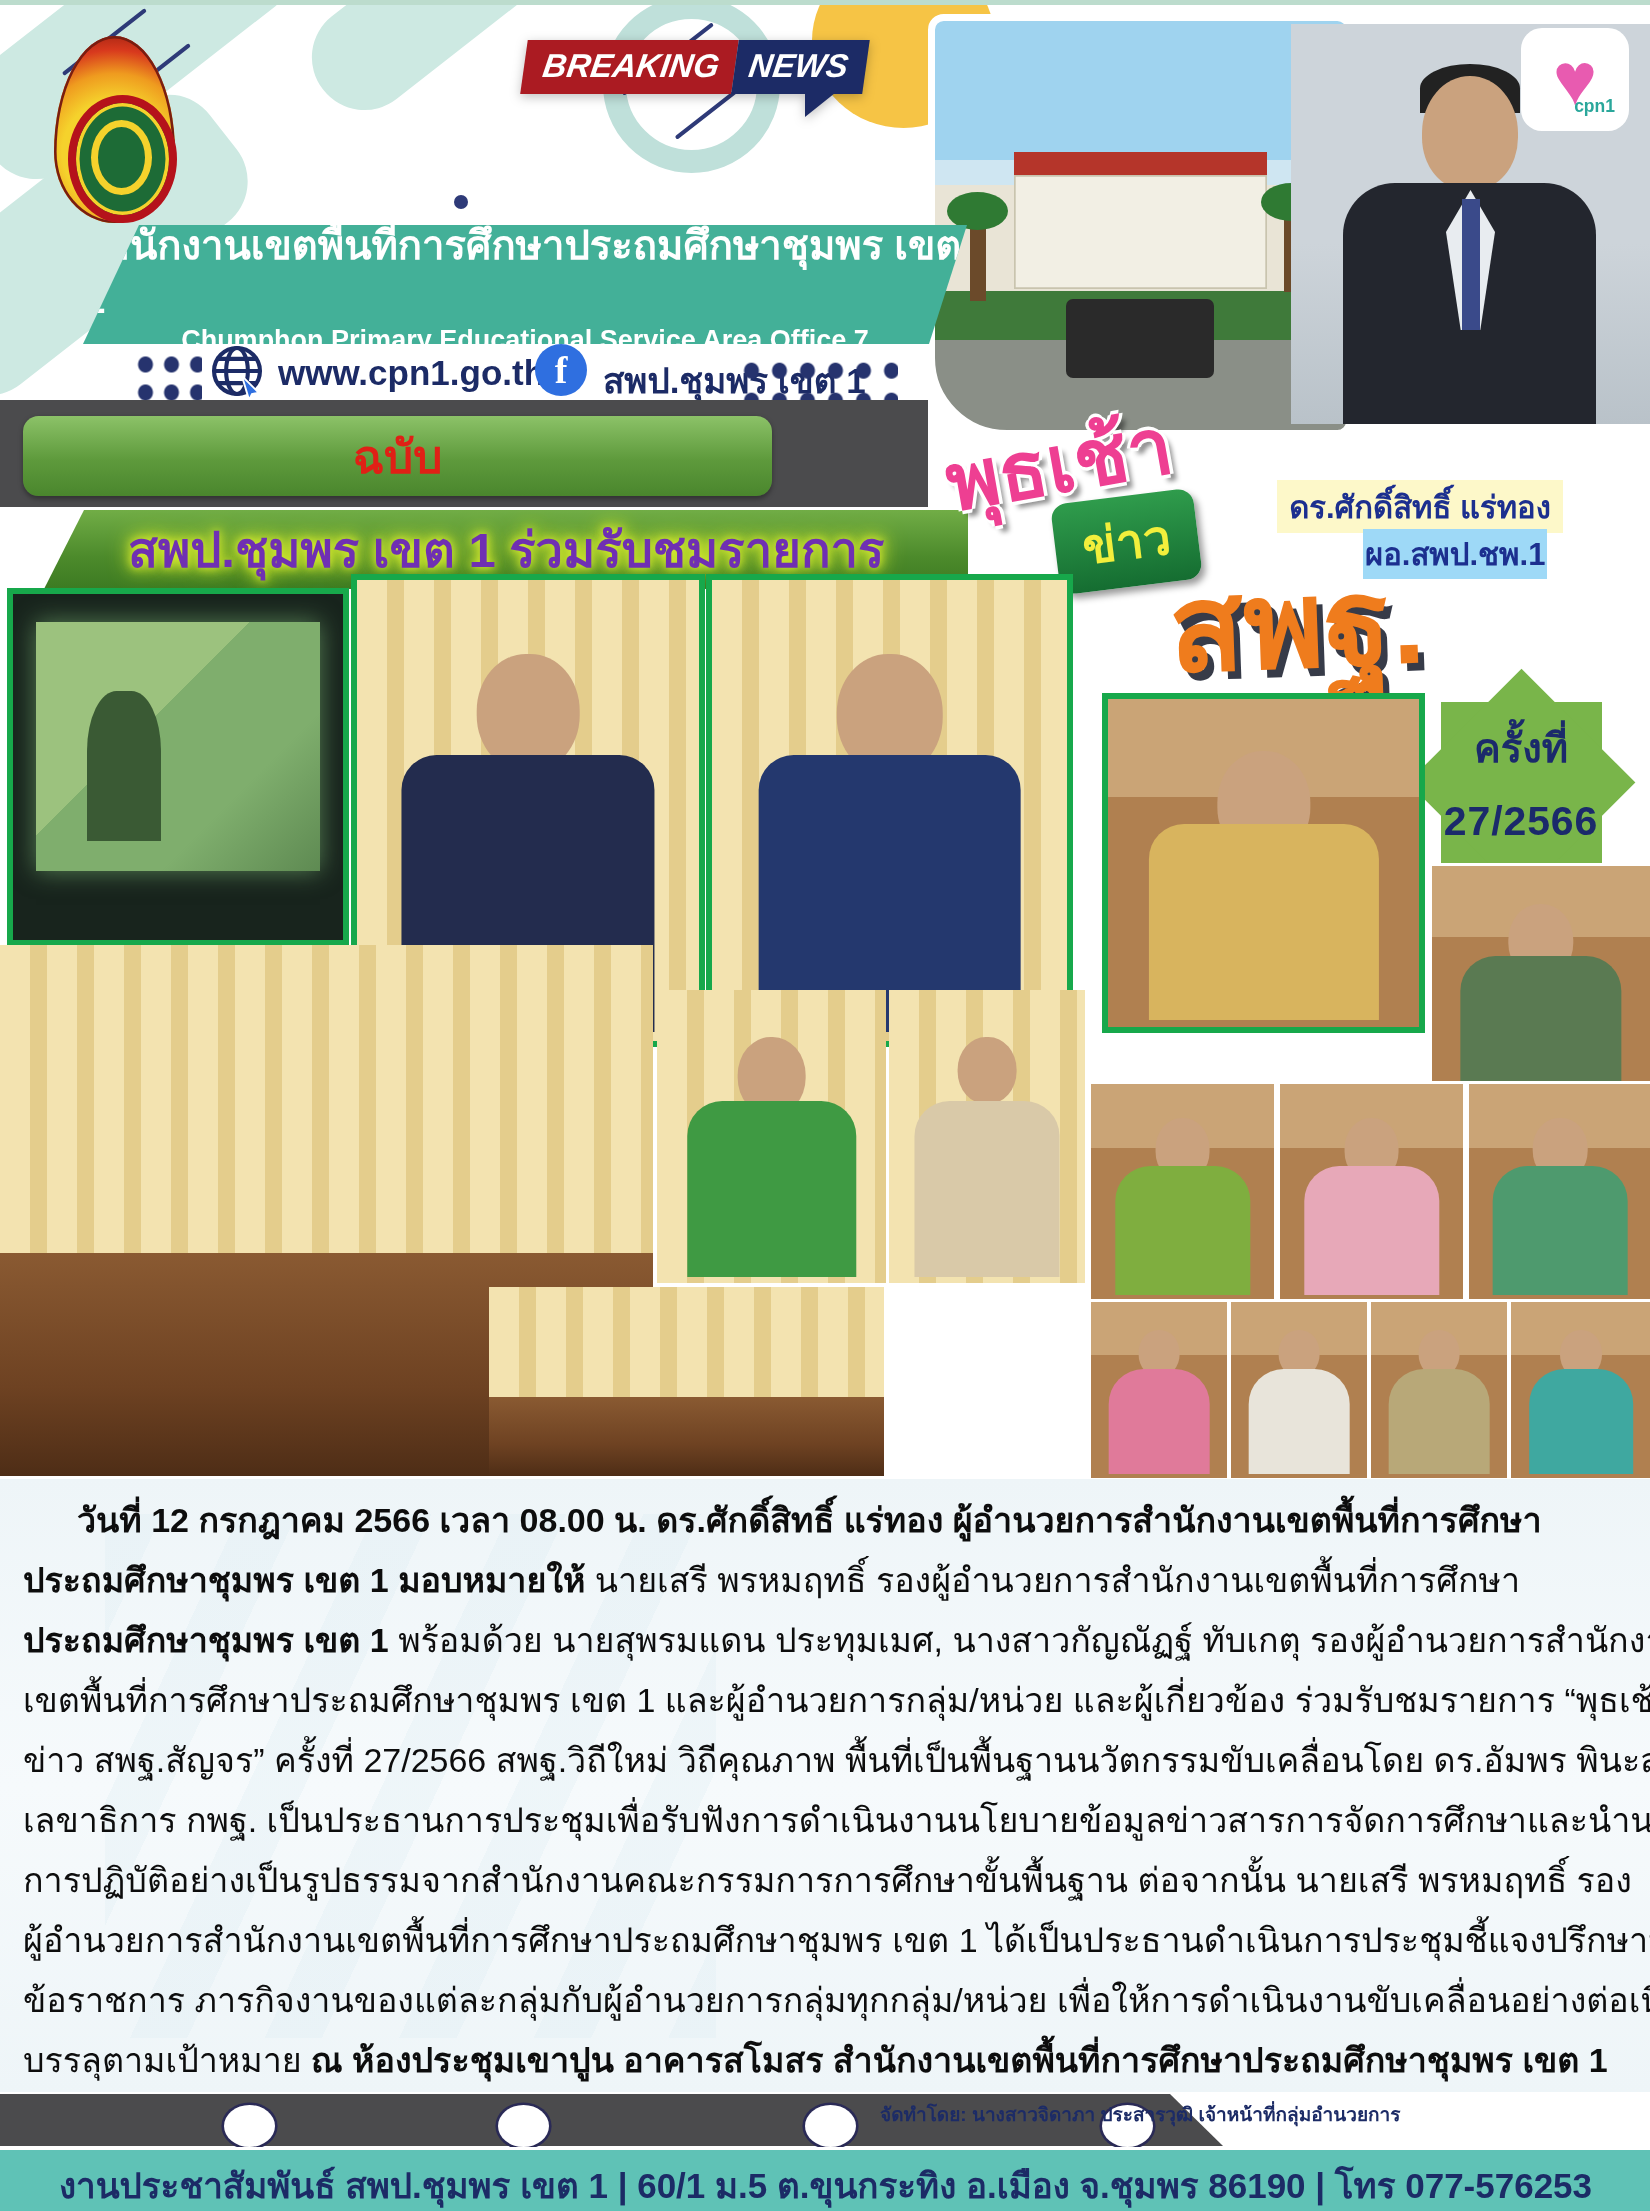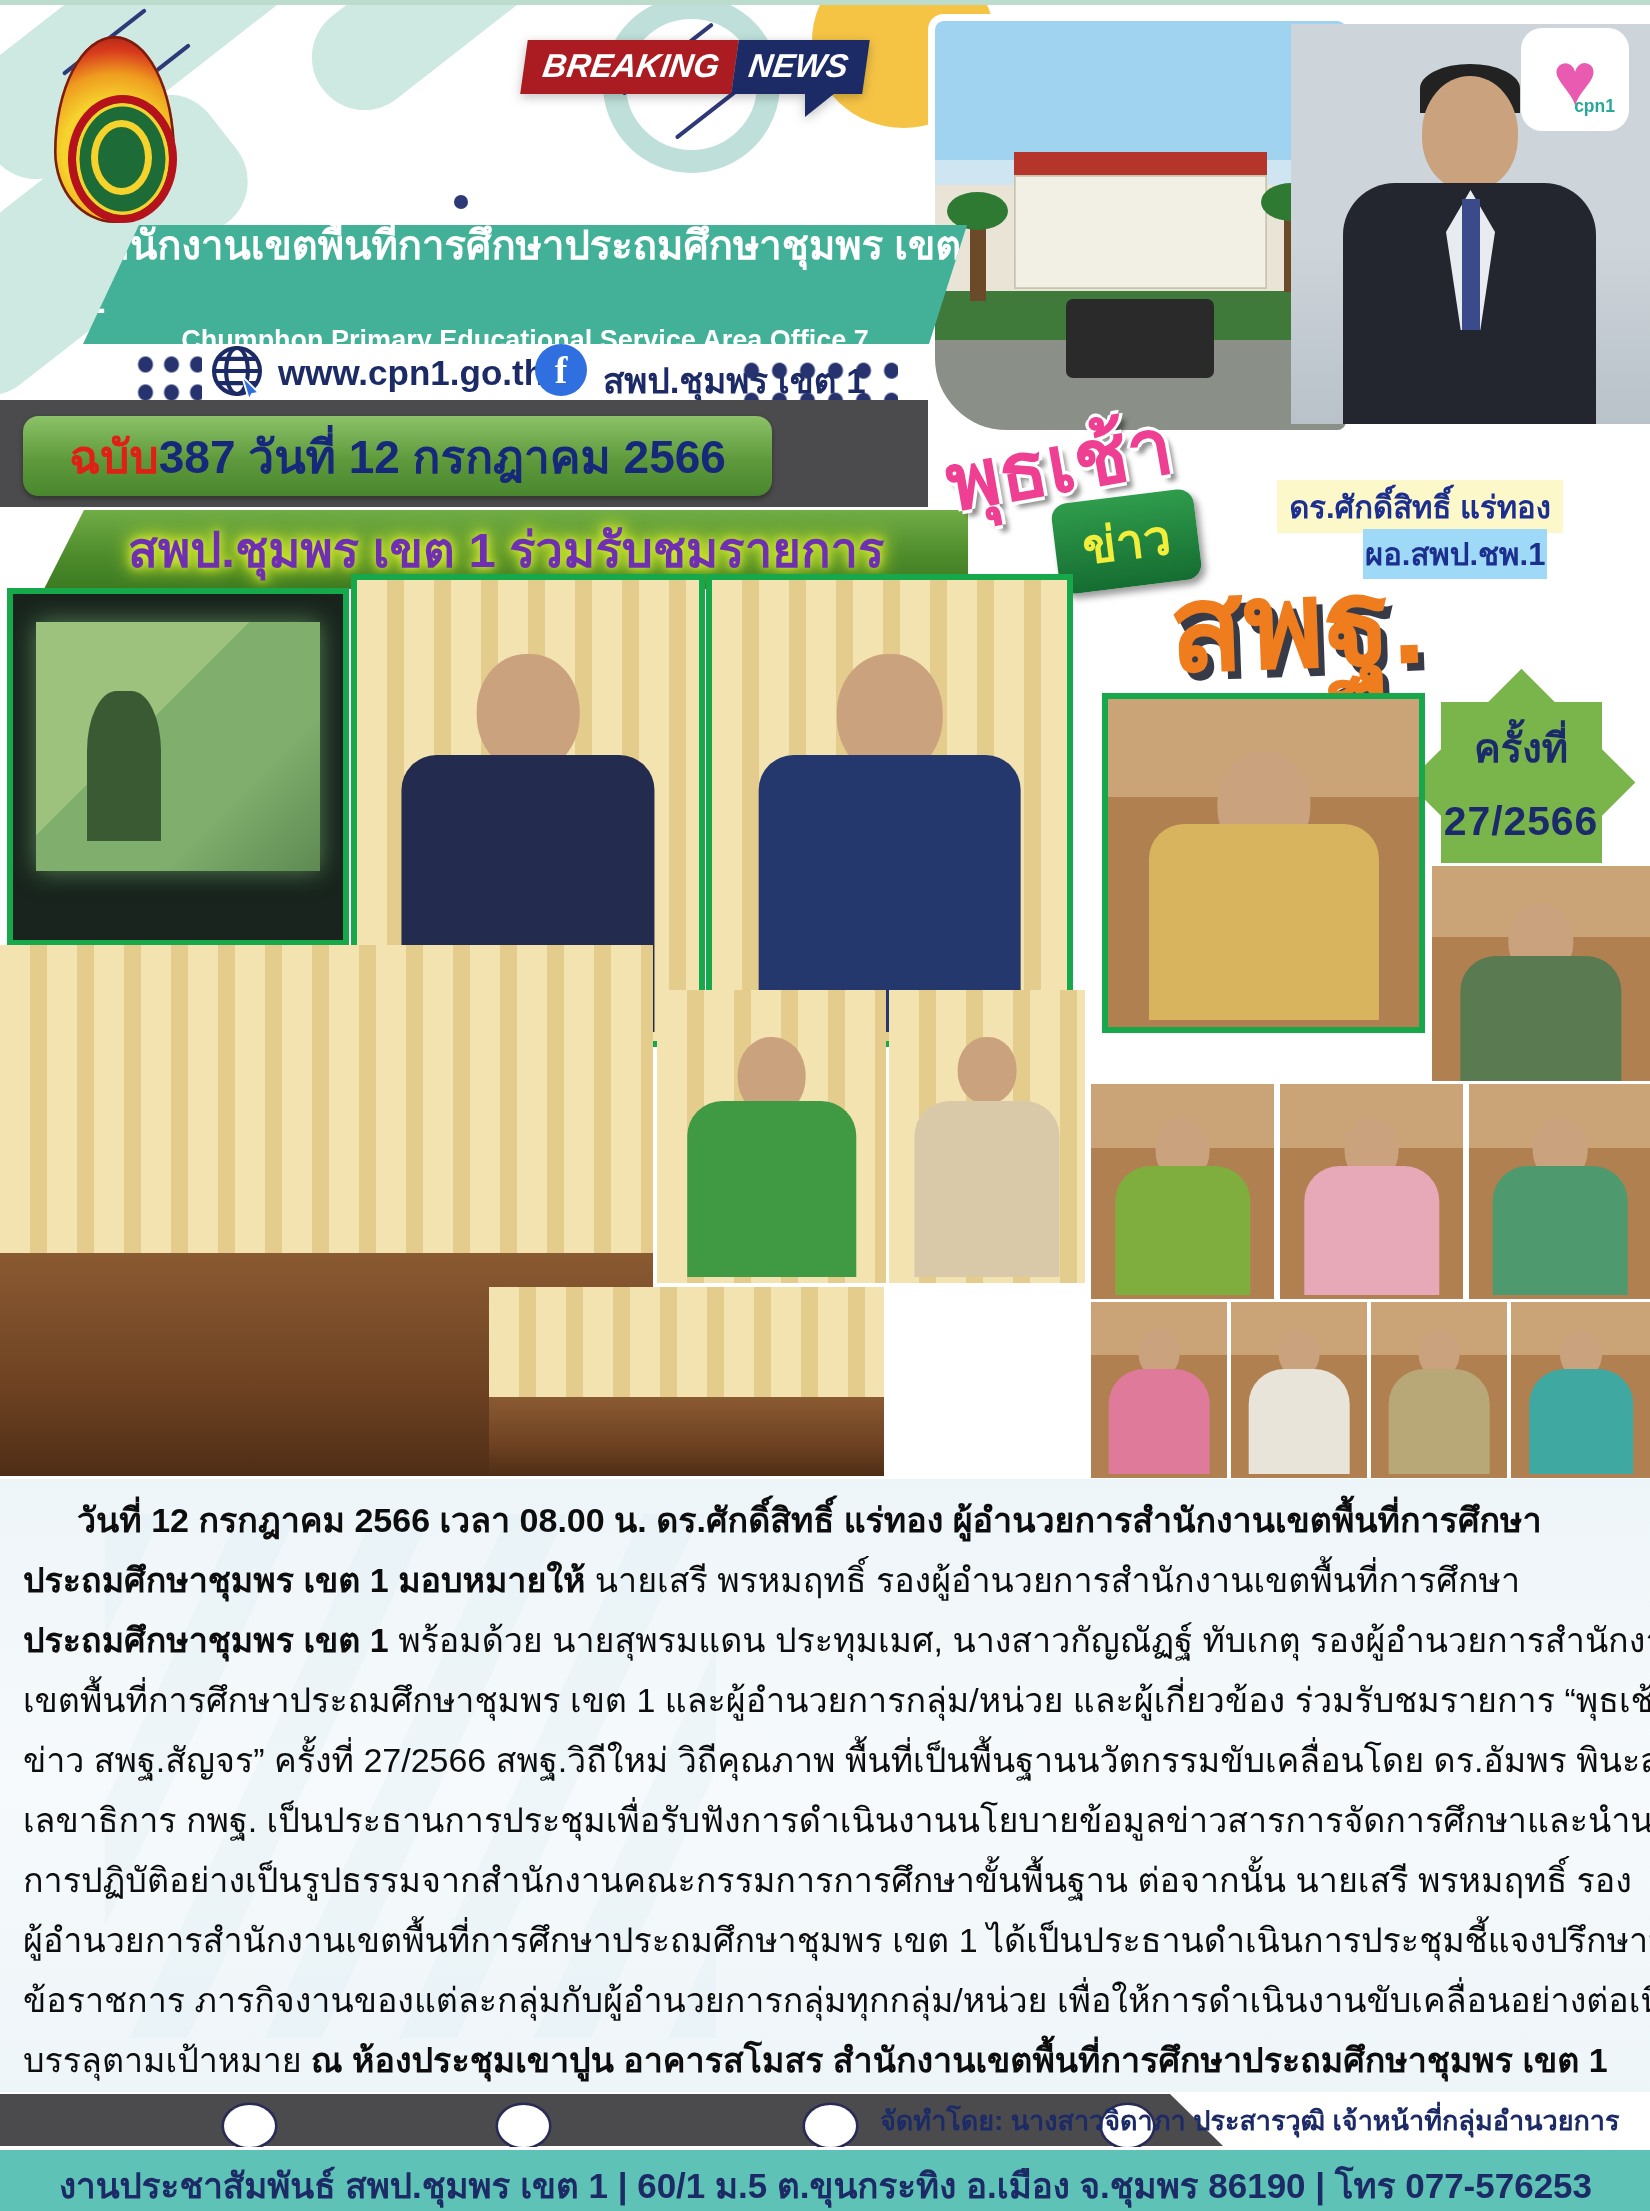--- a/index.html
+++ b/index.html
@@ -135,21 +135,21 @@
      background:repeating-linear-gradient(115deg,#d7e9f0 0 52px,transparent 52px 122px);}
   .body-line{position:relative;white-space:nowrap;font-size:34px;color:#0d0d0d;line-height:60px;padding:0 23px;
      font-family:"Liberation Sans","DejaVu Sans",sans-serif;}
   .body-line.indent{text-indent:54px;}
   .body-lines{position:absolute;left:0;top:1485px;width:1651px;}
 
   
   .foot-dark{position:absolute;left:0;top:2089px;width:1223px;height:52px;background:#4b4b4d;
      clip-path:polygon(0 0,1170px 0,1223px 100%,0 100%);}
   .hole{position:absolute;top:2100px;width:51px;height:42px;background:#fff;border-radius:50%;box-shadow:0 0 0 2.6px #2a2a56;}
-  .credit{position:absolute;left:880px;top:2094px;font-size:27px;font-weight:700;color:#1c2b66;white-space:nowrap;}
+  .credit{position:absolute;left:880px;top:2094px;font-size:19px;font-weight:700;color:#1c2b66;white-space:nowrap;}
   .foot-teal{position:absolute;left:0;top:2142px;width:1651px;height:70px;background:#5fc2b6;border-top:3.5px solid #fff;
      display:flex;align-items:center;justify-content:center;}
   .foot-teal .txt{font-size:35px;font-weight:700;color:#1c2b66;white-space:nowrap;}
 </style>
 </head>
 <body>
 
 <div class="page">
 
   <div class="blob" style="left:-52px;top:-35px;width:367px;height:131px;"></div>
@@ -213,21 +213,20 @@
   <div class="web-text" style="left:278px;top:348px;">www.cpn1.go.th</div>
   <div class="fb-circle" style="left:535px;top:339px;">
       <span>f</span>
     </div>
   <div class="web-text" style="left:603px;top:348px;">สพป.ชุมพร เขต 1</div>
   <div class="dots6" style="left:734px;top:349px;"></div>
 
   <div class="dark-band"></div>
   <div class="issue-bar">
     <span class="p1">ฉบับ</span>
-      <span class="p2"> 387   วันที่ 12   กรกฎาคม   2566</span>
   </div>
 
   <div class="headline-bar">
     <span class="headline-text">สพป.ชุมพร เขต 1 ร่วมรับชมรายการ</span>
   </div>
 
   <div class="w-phutchao">พุธเช้า</div>
   <div class="w-khao">
     <span>ข่าว</span>
   </div>

